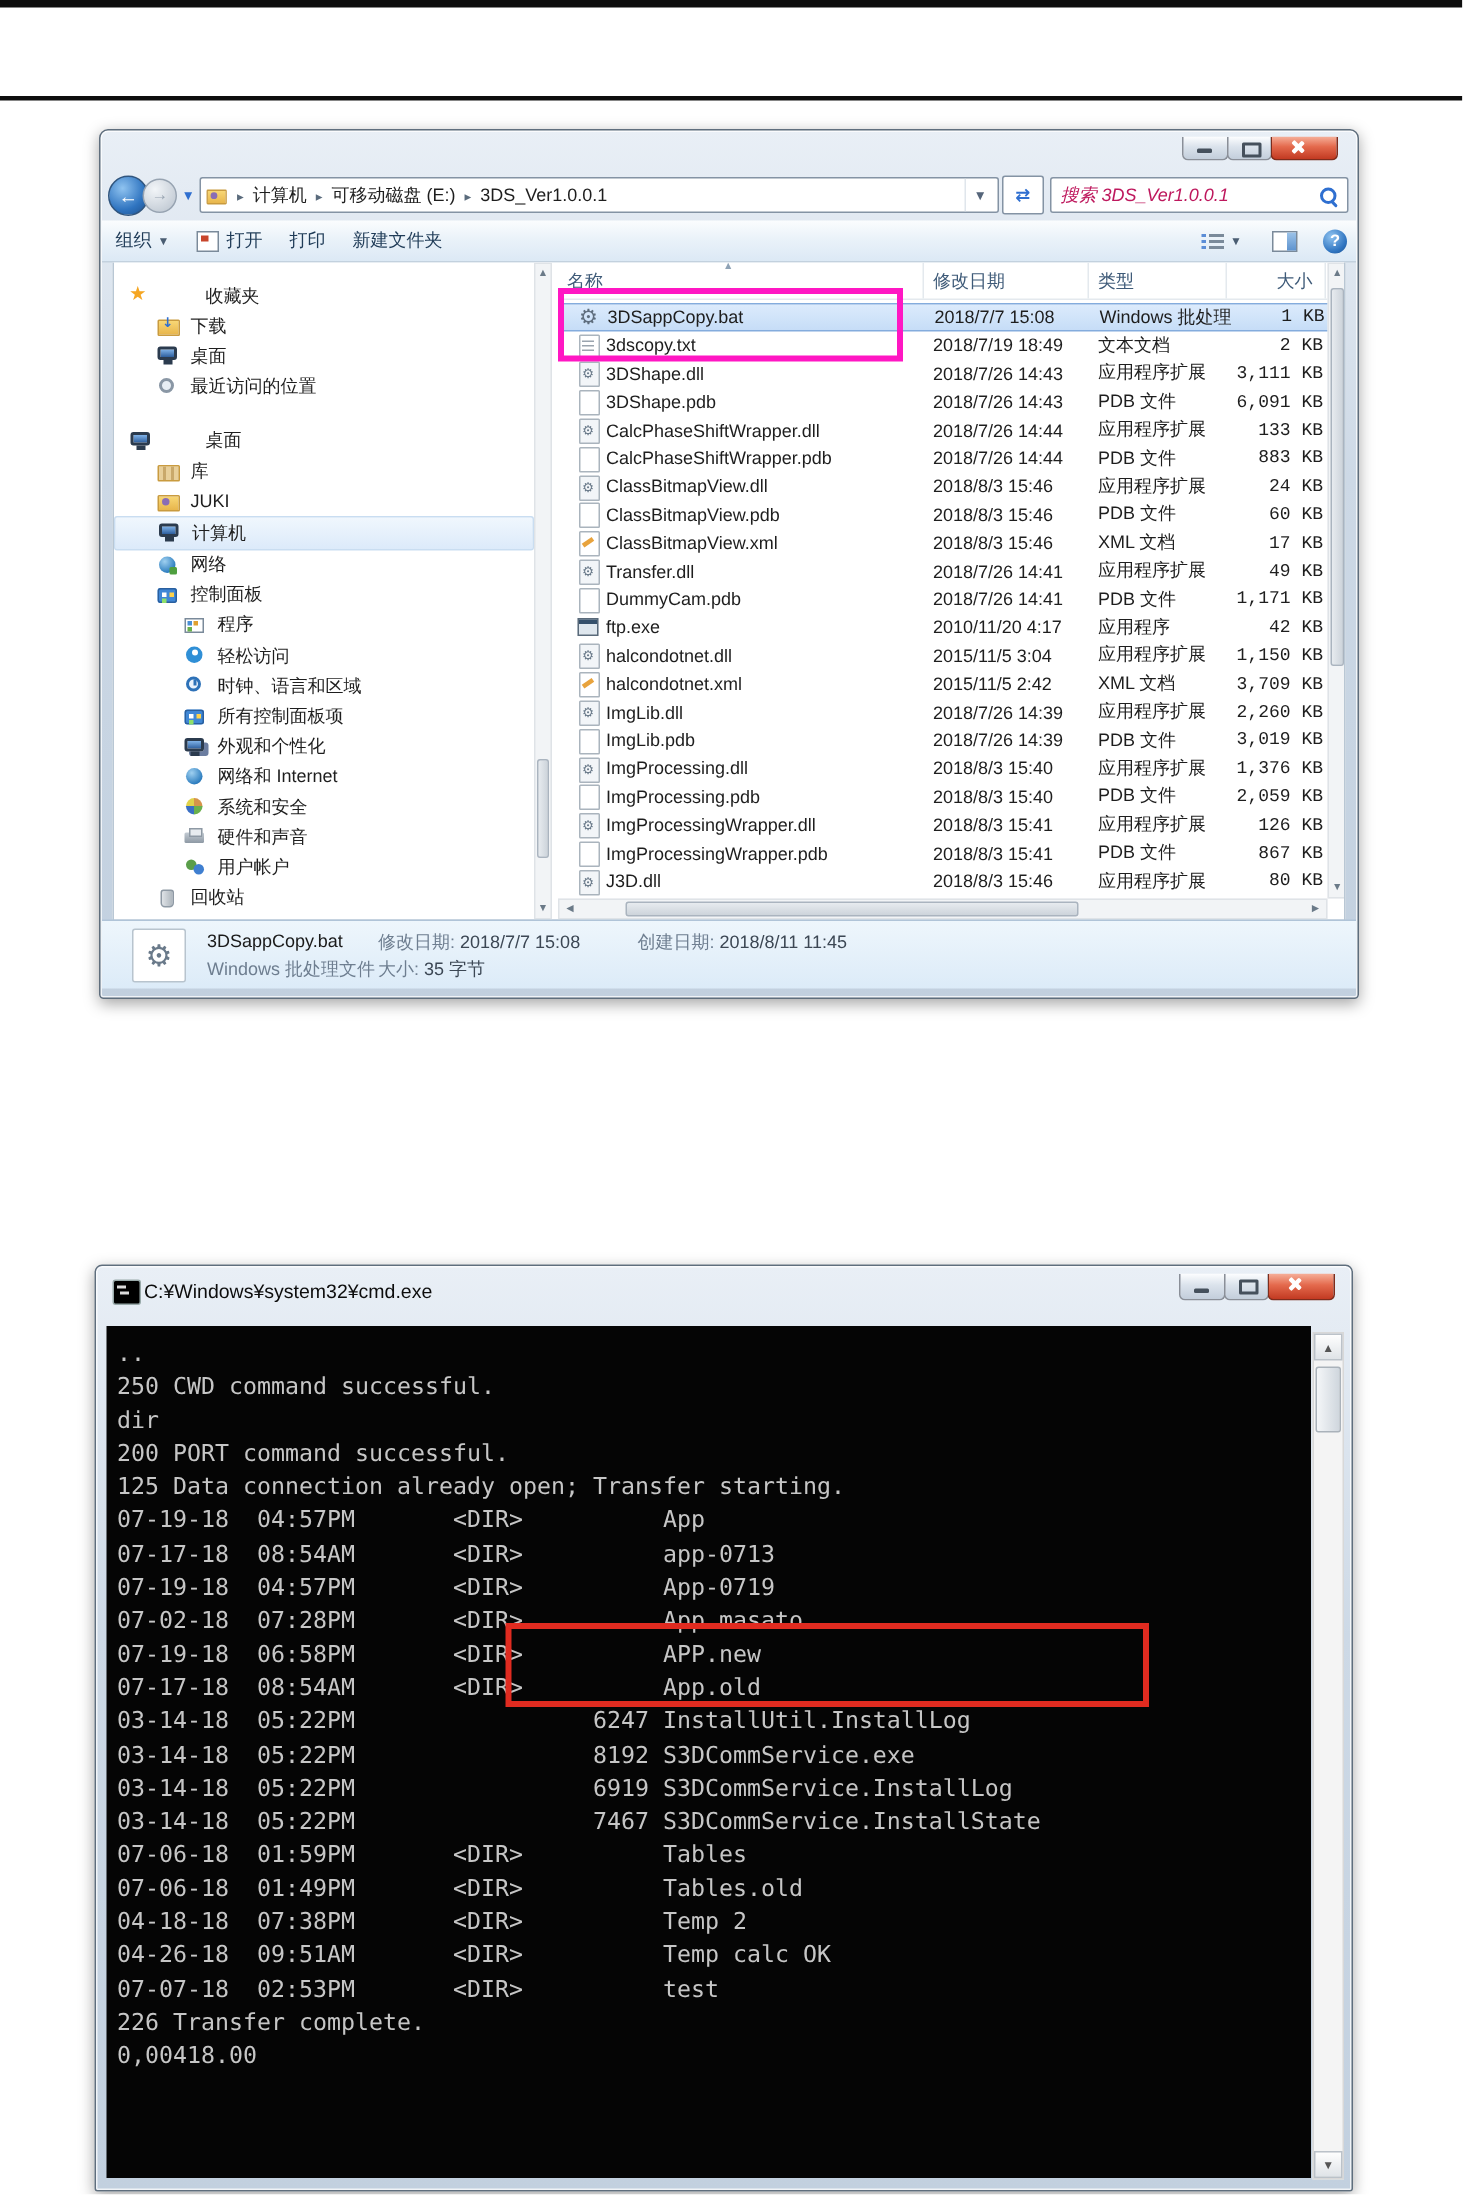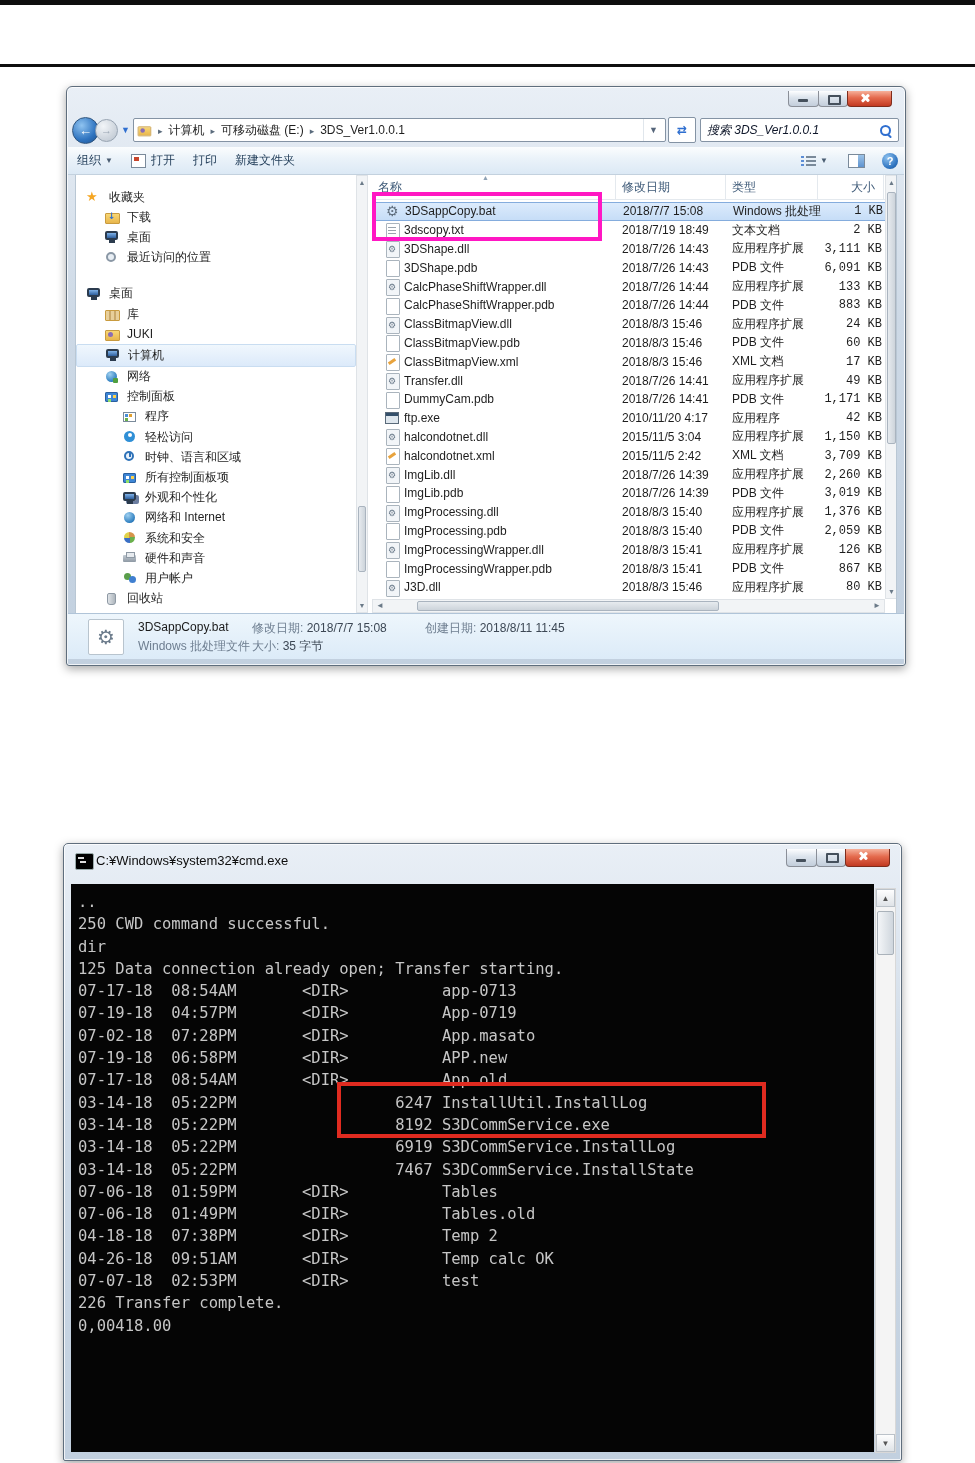--- a/index.html
+++ b/index.html
@@ -37,21 +37,21 @@
               display:flex;align-items:center;padding:0 2px;overflow:hidden;}
   .bc-sep{color:#5a6b7c;font-size:9px;padding:0 6px;}
   .crumb{color:#1e1e1e;white-space:nowrap;}
   .addr-spacer{flex:1;}
   .addr-caret{color:#55657a;font-size:9px;padding:0 5px;border-left:1px solid #e0e6ec;height:100%;display:flex;align-items:center;}
   .refresh-btn{width:26px;height:24px;margin-left:2px;background:#fff;border:1px solid #8493a4;border-radius:2px;
                display:flex;align-items:center;justify-content:center;color:#2f6fd0;font-weight:bold;font-size:12px;
                font-family:"DejaVu Sans",sans-serif;}
   .search-field{height:22px;flex:1;margin-left:4px;background:#fff;border:1px solid #8493a4;border-radius:2px;
                 display:flex;align-items:center;padding:0 6px;}
-  .search-hint{flex:1;color:#0f172a;font-style:italic;font-size:12px;white-space:nowrap;overflow:hidden;}
+  .search-hint{flex:1;color:#be185d;font-style:italic;font-size:12px;white-space:nowrap;overflow:hidden;}
   .magnifier{position:relative;width:13px;height:13px;flex:0 0 auto;}
   .magnifier::before{content:"";position:absolute;left:1px;top:1px;width:7px;height:7px;border:2px solid #2f6fd0;border-radius:50%;}
   .magnifier::after{content:"";position:absolute;right:0;bottom:0;width:5px;height:2px;background:#2f6fd0;transform:rotate(45deg);border-radius:1px;}
 
   .toolbar{position:absolute;top:60px;left:1px;right:1px;height:27px;
            background:linear-gradient(#fbfdfe,#eaf2f9 45%,#dce9f5);border-bottom:1px solid #c3d1de;
            display:flex;align-items:center;color:#1f3b57;}
   .tb-item{display:flex;align-items:center;padding:0 9px;height:22px;white-space:nowrap;}
   .tb-caret{font-size:8px;color:#4a5d72;margin-left:4px;}
   .tb-right{margin-left:auto;display:flex;align-items:center;}
@@ -68,21 +68,21 @@
   .ic-help{width:16px;height:16px;border-radius:50%;background:radial-gradient(circle at 35% 30%,#8fc3f0,#2f74c0 65%,#1c4f8d);
            color:#fff;font-weight:bold;font-size:11px;display:flex;align-items:center;justify-content:center;margin:0 6px;}
   .ic-help::after{content:"?";}
 
   .xmain{position:absolute;top:88px;left:8px;right:8px;height:438px;background:#fff;border:1px solid #b9c7d4;border-top:none;overflow:hidden;}
   .sidebar{position:absolute;left:0;top:0;width:280px;bottom:0;overflow:hidden;padding-top:12px;box-sizing:border-box;}
   .sb-item{display:flex;align-items:center;height:20.2px;cursor:default;}
   .sb-item.sel{background:linear-gradient(#f0f7fd,#dceafa);border:1px solid #c9ddf1;border-radius:2px;}
   .sb-label{margin-left:7px;white-space:nowrap;}
   .sb-spacer{height:16px;}
-  .lvl0{padding-left:10px;}.lvl1{padding-left:28px;}.lvl2{padding-left:46px;}
+  .lvl0{padding-left:10px;gap:28px;}.lvl1{padding-left:28px;}.lvl2{padding-left:46px;}
 
   
   .sbar{position:absolute;background:#f2f4f6;border:1px solid #dfe3e7;box-sizing:border-box;}
   .sbar .arrow{position:absolute;left:0;right:0;text-align:center;color:#6b7a88;font-size:7px;line-height:13px;height:13px;}
   .sbar .thumb{position:absolute;left:1px;right:1px;background:linear-gradient(90deg,#e7ebef,#cdd4db);border:1px solid #aab4bf;border-radius:2px;}
   .hbar{position:absolute;background:#f2f4f6;border:1px solid #dfe3e7;box-sizing:border-box;}
   .hbar .arrow{position:absolute;top:0;bottom:0;width:14px;text-align:center;color:#6b7a88;font-size:8px;line-height:12px;}
   .hbar .thumb{position:absolute;top:1px;bottom:1px;background:linear-gradient(#e7ebef,#cdd4db);border:1px solid #aab4bf;border-radius:2px;}
 
   .flist{position:absolute;left:296px;top:0;width:526px;bottom:0;}
@@ -538,21 +538,23 @@
     <div class="capbtns">
       <div class="capbtn minb"></div>
       <div class="capbtn maxb"></div>
       <div class="capbtn closeb"></div>
     </div>
     <div class="c-client">
       <div class="c-output" id="cmd-output">
           <div class="cline">..</div>
           <div class="cline">250 CWD command successful.</div>
           <div class="cline">dir</div>
+          <div class="cline">200 PORT command successful.</div>
           <div class="cline">125 Data connection already open; Transfer starting.</div>
+          <div class="cline">07-19-18  04:57PM       &lt;DIR&gt;          App</div>
           <div class="cline">07-17-18  08:54AM       &lt;DIR&gt;          app-0713</div>
           <div class="cline">07-19-18  04:57PM       &lt;DIR&gt;          App-0719</div>
           <div class="cline">07-02-18  07:28PM       &lt;DIR&gt;          App.masato</div>
           <div class="cline">07-19-18  06:58PM       &lt;DIR&gt;          APP.new</div>
           <div class="cline">07-17-18  08:54AM       &lt;DIR&gt;          App.old</div>
           <div class="cline">03-14-18  05:22PM                 6247 InstallUtil.InstallLog</div>
           <div class="cline">03-14-18  05:22PM                 8192 S3DCommService.exe</div>
           <div class="cline">03-14-18  05:22PM                 6919 S3DCommService.InstallLog</div>
           <div class="cline">03-14-18  05:22PM                 7467 S3DCommService.InstallState</div>
           <div class="cline">07-06-18  01:59PM       &lt;DIR&gt;          Tables</div>

